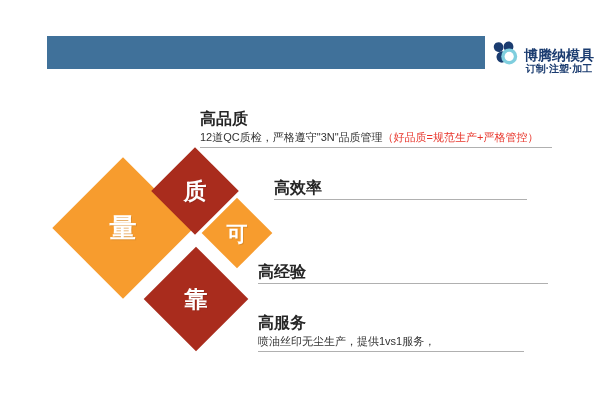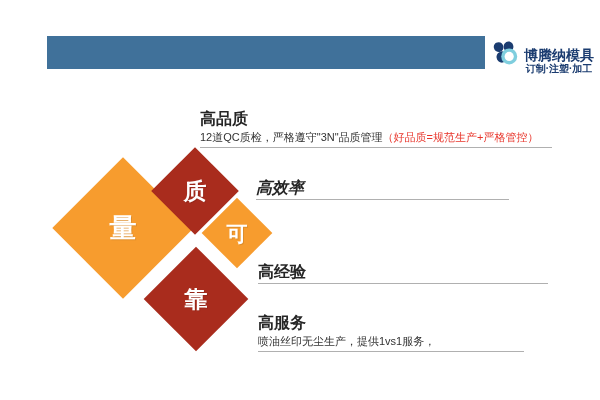--- a/index.html
+++ b/index.html
@@ -158,21 +158,21 @@
   }
   .rule {
     height: 1px;
     background: #B0B0B0;
     margin-top: 1px;
   }
 
   .blk-1 { left: 200px; top: 98px; width: 352px; margin-top: 11px; }
   .blk-1 .rule { width: 352px; }
 
-  .blk-2 { left: 256px; top: 178px; width: 253px; font-style: italic; }
+  .blk-2 { left: 274px; top: 178px; width: 253px; }
   .blk-2 .rule { width: 253px; }
 
   .blk-3 { left: 258px; top: 262px; width: 290px; }
   .blk-3 .rule { width: 290px; }
 
   .blk-4 { left: 258px; top: 313px; width: 266px; }
   .blk-4 .rule { width: 266px; }
 </style>
 </head>
 <body>

